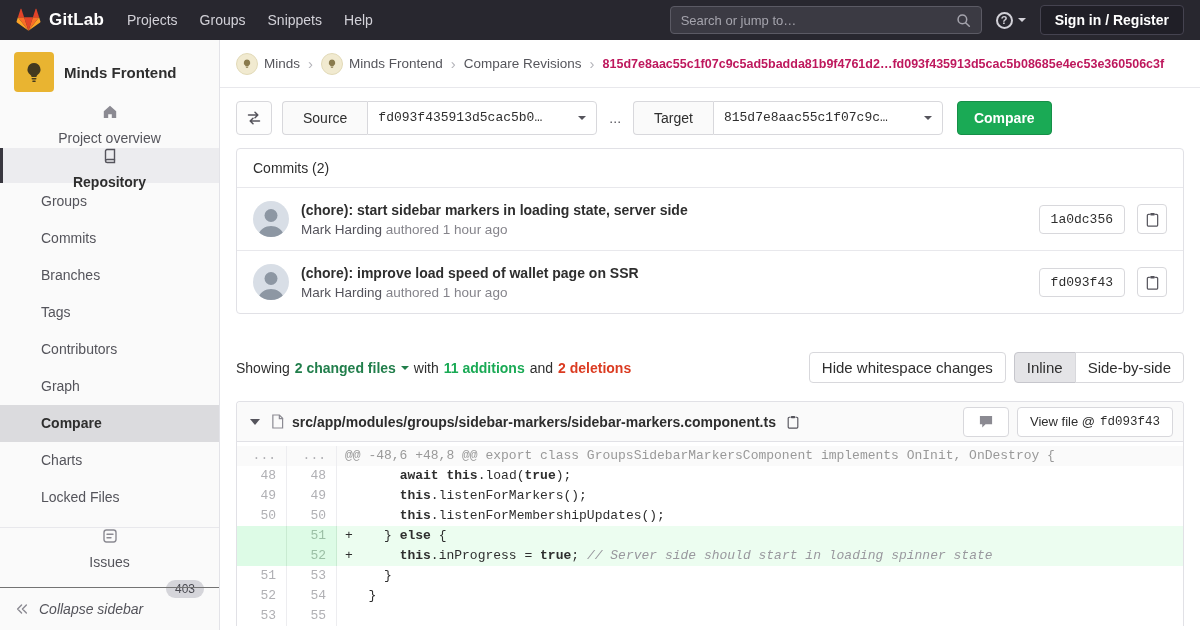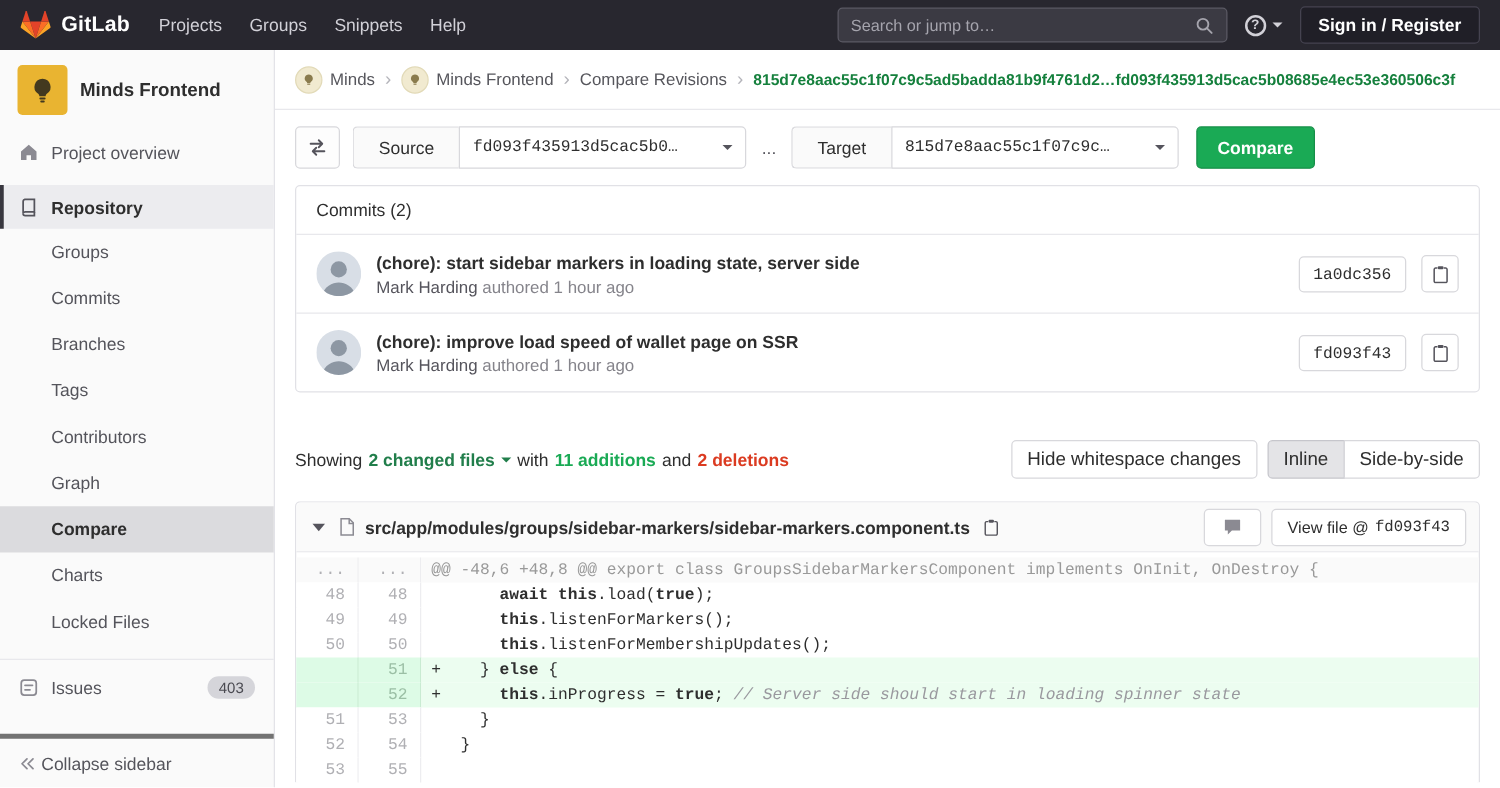--- a/index.html
+++ b/index.html
@@ -31,42 +31,42 @@
   .layout { display:flex; height:590px; }
 
   
   .sidebar { width:220px; flex:none; background:#fafafa; border-right:1px solid #e3e3e8;
     display:flex; flex-direction:column; }
   .project-context { display:flex; align-items:center; gap:10px; padding:10px 14px; height:64px; cursor:pointer; }
   .project-avatar { width:40px; height:40px; border-radius:4px; background:#e9b431; flex:none;
     display:flex; align-items:center; justify-content:center; }
   .project-name { font-weight:bold; font-size:15px; color:#2e2e2e; }
   .side-item { display:flex; align-items:center; gap:10px; padding:0 15px; height:36px;
-    color:#54545b; font-size:14px; cursor:pointer; }
+    color:#54545b; font-size:14px; cursor:pointer;flex-direction:column; }
   .s-icon { color:#8b8a92; flex:none; display:flex; }
   .repo-section { margin-top:8px; }
   .repo-header { position:relative; background:#ececef; font-weight:bold; color:#2e2e2e; height:35px; }
   .repo-header::before { content:""; position:absolute; left:0; top:0; bottom:0; width:3px; background:#38373f; }
   .repo-header .s-icon { color:#55545c; }
   .sub-item { display:block; padding:9px 15px 9px 41px; color:#54545b; font-size:14px; line-height:19px; }
   .sub-item.active { background:#dbdbde; font-weight:bold; color:#2e2e2e; }
   .issues-item { margin-top:11px; border-top:1px solid #e8e8ec; height:44px; }
   .badge { margin-left:auto; background:#d5d5da; border-radius:10px; padding:2px 9px; font-size:12px; color:#4a4a51; }
-  .collapse-btn { margin-top:auto; display:flex; align-items:center; gap:4px; padding:0 15px; height:43px;
-    border-top:4px solid #737373; color:#54545b; font-size:14px; cursor:pointer; }
+  .collapse-btn { margin-top:auto; display:flex; align-items:center; gap:10px; padding:0 15px; height:43px;
+    border-top:1px solid #737373; color:#54545b; font-size:14px; cursor:pointer;font-style:italic; }
 
   
   .main { flex:1; display:flex; flex-direction:column; overflow:hidden; background:#fff; }
   .breadcrumbs { height:48px; flex:none; border-bottom:1px solid #e8e8ec; display:flex;
     align-items:center; padding:0 16px; gap:6px; white-space:nowrap; overflow:hidden; }
   .crumb-avatar { width:22px; height:22px; border-radius:50%; background:#f1ead0; border:1px solid #e2dab8;
     display:flex; align-items:center; justify-content:center; flex:none; }
   .crumb-link { color:#56565c; font-size:13.5px; }
   .crumb-sep { color:#b4b4ba; font-size:15px; padding:0 2px; }
-  .crumb-current { color:#15803d; font-size:12.5px; font-weight:bold; }
+  .crumb-current { color:#be185d; font-size:12.5px; font-weight:bold; }
 
   .content { padding:12px 16px 0; flex:1; overflow:hidden; display:flex; flex-direction:column; }
 
   
   .compare-form { display:flex; align-items:center; gap:10px; height:35px; flex:none; }
   .swap-btn { width:36px; height:34px; border:1px solid #d8d8dc; border-radius:4px; background:#fdfdfd;
     color:#55545c; display:flex; align-items:center; justify-content:center; }
   .rev-group { display:flex; height:34px; }
   .rev-label { display:flex; align-items:center; padding:0 20px; border:1px solid #d8d8dc; border-right:none;
     border-radius:4px 0 0 4px; background:#fafafa; color:#2e2e2e; font-size:14px; }

